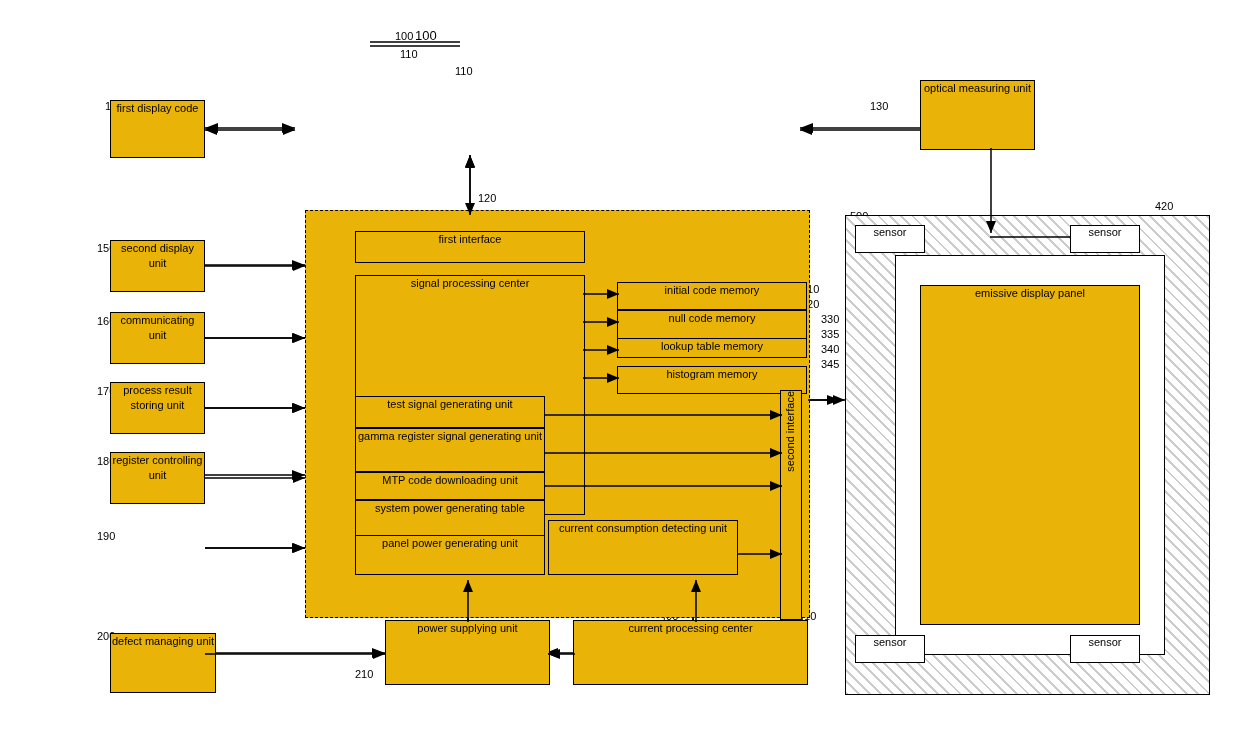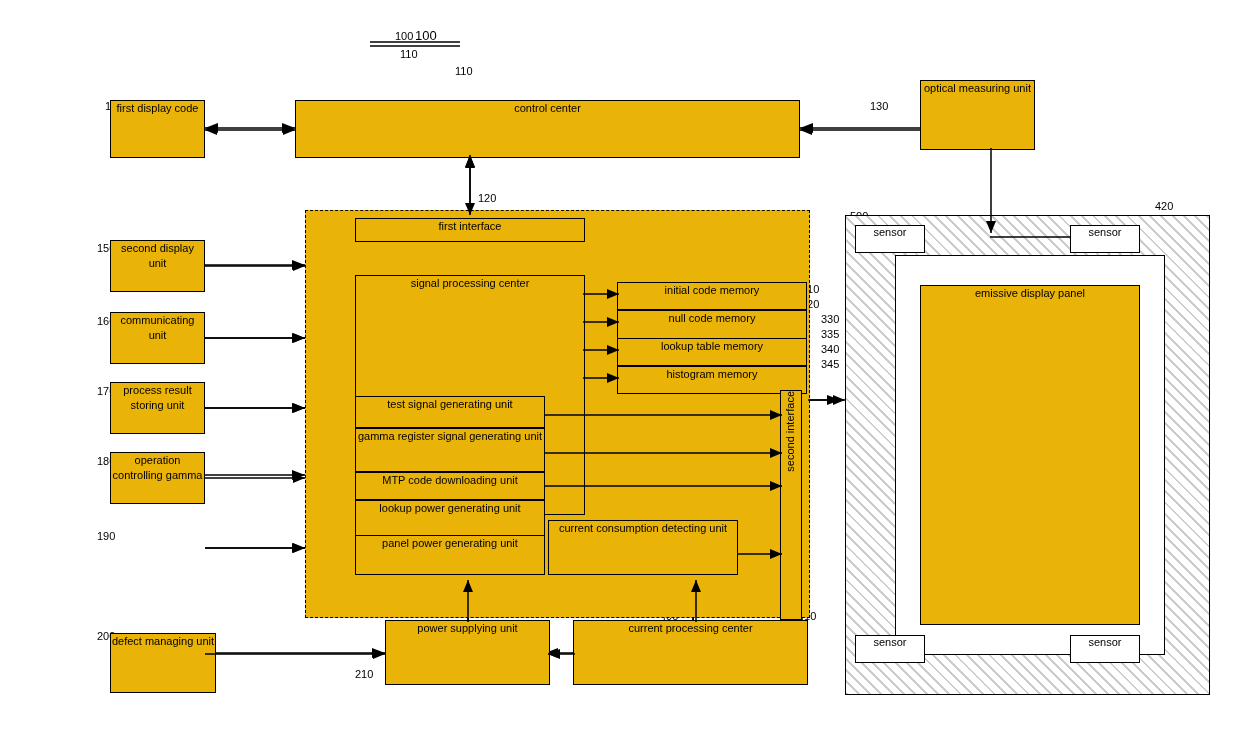--- a/index.html
+++ b/index.html
@@ -166,94 +166,91 @@
   <span class="label-num" style="left:340px;top:497px">380</span>
   <span class="label-num" style="left:340px;top:527px">390</span>
   <span class="label-num" style="left:660px;top:610px">400</span>
   <span class="label-num" style="left:798px;top:610px">410</span>
   <span class="label-num" style="left:1155px;top:200px">420</span>
   <span class="label-num" style="left:1155px;top:655px">430</span>
   <span class="label-num" style="left:1060px;top:655px">510</span>
   <span class="label-num" style="left:850px;top:210px">500</span>
   <span class="label-num" style="left:850px;top:650px">520</span>
 
-  <div class="box" style="left:295px;top:100px;width:505px;height:58px">
-    <span>control center</span>
-  </div>
 
   <div class="box" style="left:110px;top:100px;width:95px;height:58px">
     <span>first display code</span>
   </div>
 
   <div class="box" style="left:110px;top:240px;width:95px;height:52px">
     <span>second display unit</span>
   </div>
 
   <div class="box" style="left:110px;top:312px;width:95px;height:52px">
     <span>communicating unit</span>
   </div>
 
   <div class="box" style="left:110px;top:382px;width:95px;height:52px">
     <span>process result storing unit</span>
   </div>
 
   <div class="box" style="left:110px;top:452px;width:95px;height:52px">
-    <span>operation controlling gamma</span>
+    <span>register controlling unit</span>
   </div>
 
 
   <div class="box" style="left:110px;top:633px;width:106px;height:60px">
     <span>defect managing unit</span>
   </div>
 
   <div class="box" style="left:920px;top:80px;width:115px;height:70px">
     <span>optical measuring unit</span>
   </div>
 
   <div class="box box-dashed" style="left:305px;top:210px;width:505px;height:408px">
   </div>
 
-  <div class="box" style="left:355px;top:218px;width:230px;height:24px">
+  <div class="box" style="left:355px;top:231px;width:230px;height:32px">
     <span>first interface</span>
   </div>
 
   <div class="box" style="left:355px;top:275px;width:230px;height:240px">
     <span>signal processing center</span>
   </div>
 
   <div class="box" style="left:617px;top:282px;width:190px;height:28px">
     <span>initial code memory</span>
   </div>
 
   <div class="box" style="left:617px;top:310px;width:190px;height:44px">
     <span>null code memory</span>
   </div>
 
-  <div class="box" style="left:617px;top:338px;width:190px;height:28px">
+  <div class="box" style="left:617px;top:338px;width:190px;height:20px">
     <span>lookup table memory</span>
   </div>
 
   <div class="box" style="left:617px;top:366px;width:190px;height:28px">
     <span>histogram memory</span>
   </div>
 
   <div class="box" style="left:355px;top:396px;width:190px;height:32px">
     <span>test signal generating unit</span>
   </div>
 
   <div class="box" style="left:355px;top:428px;width:190px;height:44px">
     <span>gamma register signal generating unit</span>
   </div>
 
   <div class="box" style="left:355px;top:472px;width:190px;height:28px">
     <span>MTP code downloading unit</span>
   </div>
 
   <div class="box" style="left:355px;top:500px;width:190px;height:38px">
-    <span>lookup power generating unit</span>
+    <span>system power generating table</span>
   </div>
 
   <div class="box" style="left:355px;top:535px;width:190px;height:40px">
     <span>panel power generating unit</span>
   </div>
 
   <div class="box" style="left:548px;top:520px;width:190px;height:55px">
     <span>current consumption detecting unit</span>
   </div>
 

